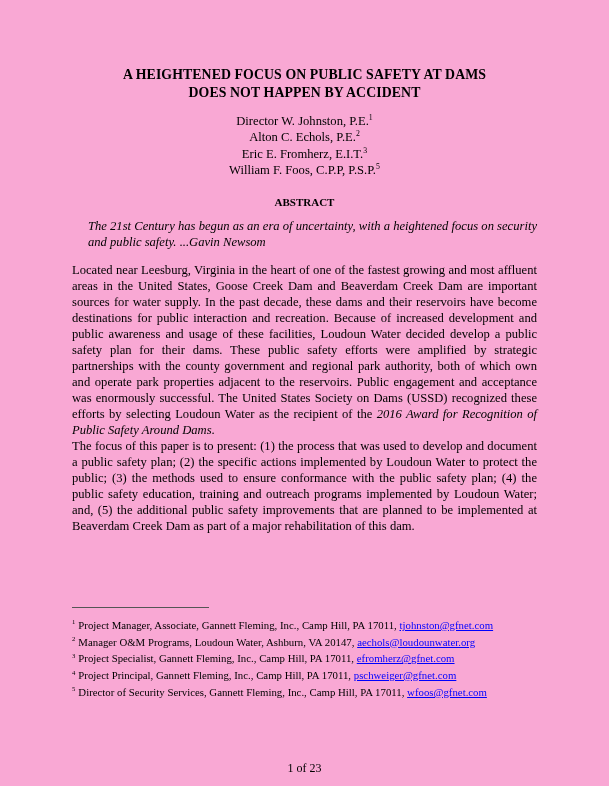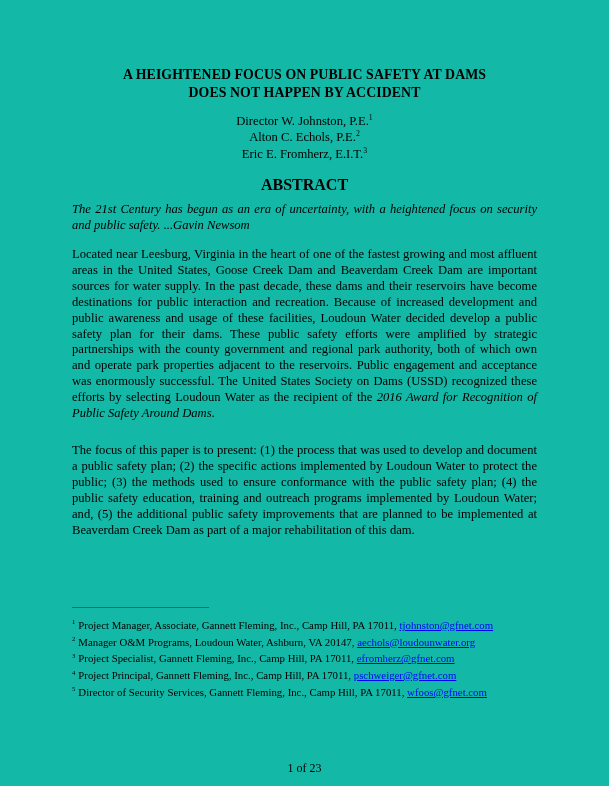--- a/index.html
+++ b/index.html
@@ -5,21 +5,21 @@
   * { margin: 0; padding: 0; box-sizing: border-box; }
   html, body { background: #ffffff; }
   body {
     font-family: "Liberation Serif", "DejaVu Serif", serif;
     color: #000000;
   }
   .page {
     position: relative;
     width: 609px;
     height: 786px;
-    background: #14b8a6;
+    background: #f9a8d4;
     overflow: hidden;
   }
   .content {
     position: absolute;
     left: 72px;
     right: 72px;
     top: 0;
   }
   .title {
     margin-top: 66px;
@@ -32,37 +32,38 @@
   .authors {
     margin-top: 11px;
     text-align: center;
     font-size: 12.6px;
     line-height: 16.4px;
   }
   .abstract-heading {
     margin-top: 15px;
     text-align: center;
     font-weight: bold;
-    font-size: 16px;
+    font-size: 11px;
     line-height: 16px;
   }
   .quote {
     margin-top: 9px;
     font-style: italic;
     text-align: justify;
     font-size: 12.6px;
     line-height: 15.9px;
+    margin-left: 16px;
   }
   .body-para {
     text-align: justify;
     font-size: 12.6px;
     line-height: 15.9px;
   }
   .para1 { margin-top: 13px; }
-  .para2 { margin-top: 21px; }
+  .para2 { margin-top: 1px; }
   sup {
     font-size: 0.62em;
     line-height: 0;
     vertical-align: super;
   }
   .footnotes {
     position: absolute;
     top: 607px;
     left: 72px;
     right: 72px;
@@ -98,20 +99,21 @@
 
     <h1 class="title">
       <span>A HEIGHTENED FOCUS ON PUBLIC SAFETY AT DAMS</span><br>
       <span>DOES NOT HAPPEN BY ACCIDENT</span>
     </h1>
 
     <div class="authors">
       <div class="author-line"><span>Director W. Johnston, P.E.</span><sup>1</sup></div>
       <div class="author-line"><span>Alton C. Echols, P.E.</span><sup>2</sup></div>
       <div class="author-line"><span>Eric E. Fromherz, E.I.T.</span><sup>3</sup></div>
+      <div class="author-line"><span>William F. Foos, C.P.P, P.S.P.</span><sup>5</sup></div>
     </div>
 
     <h2 class="abstract-heading">ABSTRACT</h2>
 
     <p class="quote"><span>The 21st Century has begun as an era of uncertainty, with a heightened focus on security and public safety. ...Gavin Newsom</span></p>
 
     <p class="body-para para1"><span>Located near Leesburg, Virginia in the heart of one of the fastest growing and most affluent areas in the United States, Goose Creek Dam and Beaverdam Creek Dam are important sources for water supply. In the past decade, these dams and their reservoirs have become destinations for public interaction and recreation. Because of increased development and public awareness and usage of these facilities, Loudoun Water decided develop a public safety plan for their dams. These public safety efforts were amplified by strategic partnerships with the county government and regional park authority, both of which own and operate park properties adjacent to the reservoirs. Public engagement and acceptance was enormously successful. The United States Society on Dams (USSD) recognized these efforts by selecting Loudoun Water as the recipient of the </span><i>2016 Award for Recognition of Public Safety Around Dams</i><span>.</span></p>
 
     <p class="body-para para2">The focus of this paper is to present: (1) the process that was used to develop and document a public safety plan; (2) the specific actions implemented by Loudoun Water to protect the public; (3) the methods used to ensure conformance with the public safety plan; (4) the public safety education, training and outreach programs implemented by Loudoun Water; and, (5) the additional public safety improvements that are planned to be implemented at Beaverdam Creek Dam as part of a major rehabilitation of this dam.</p>
 

